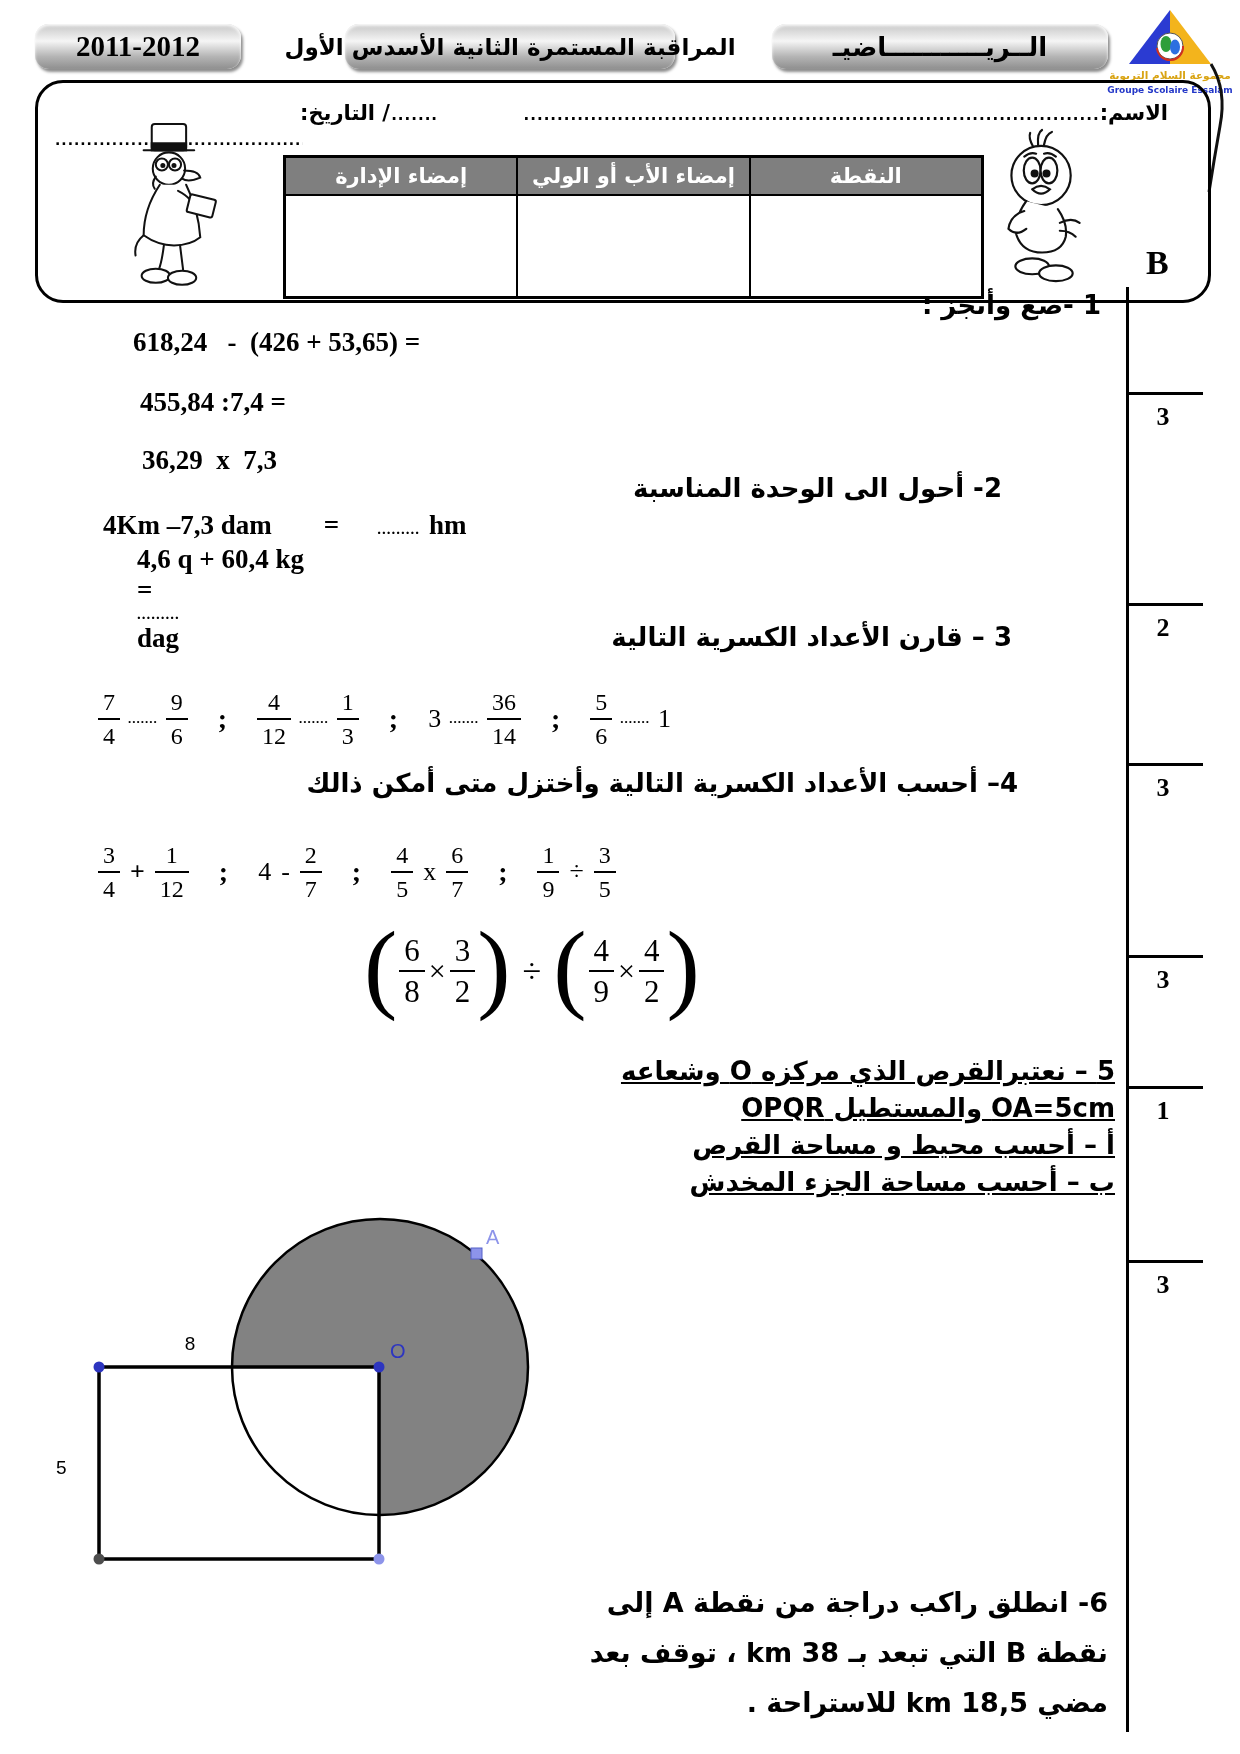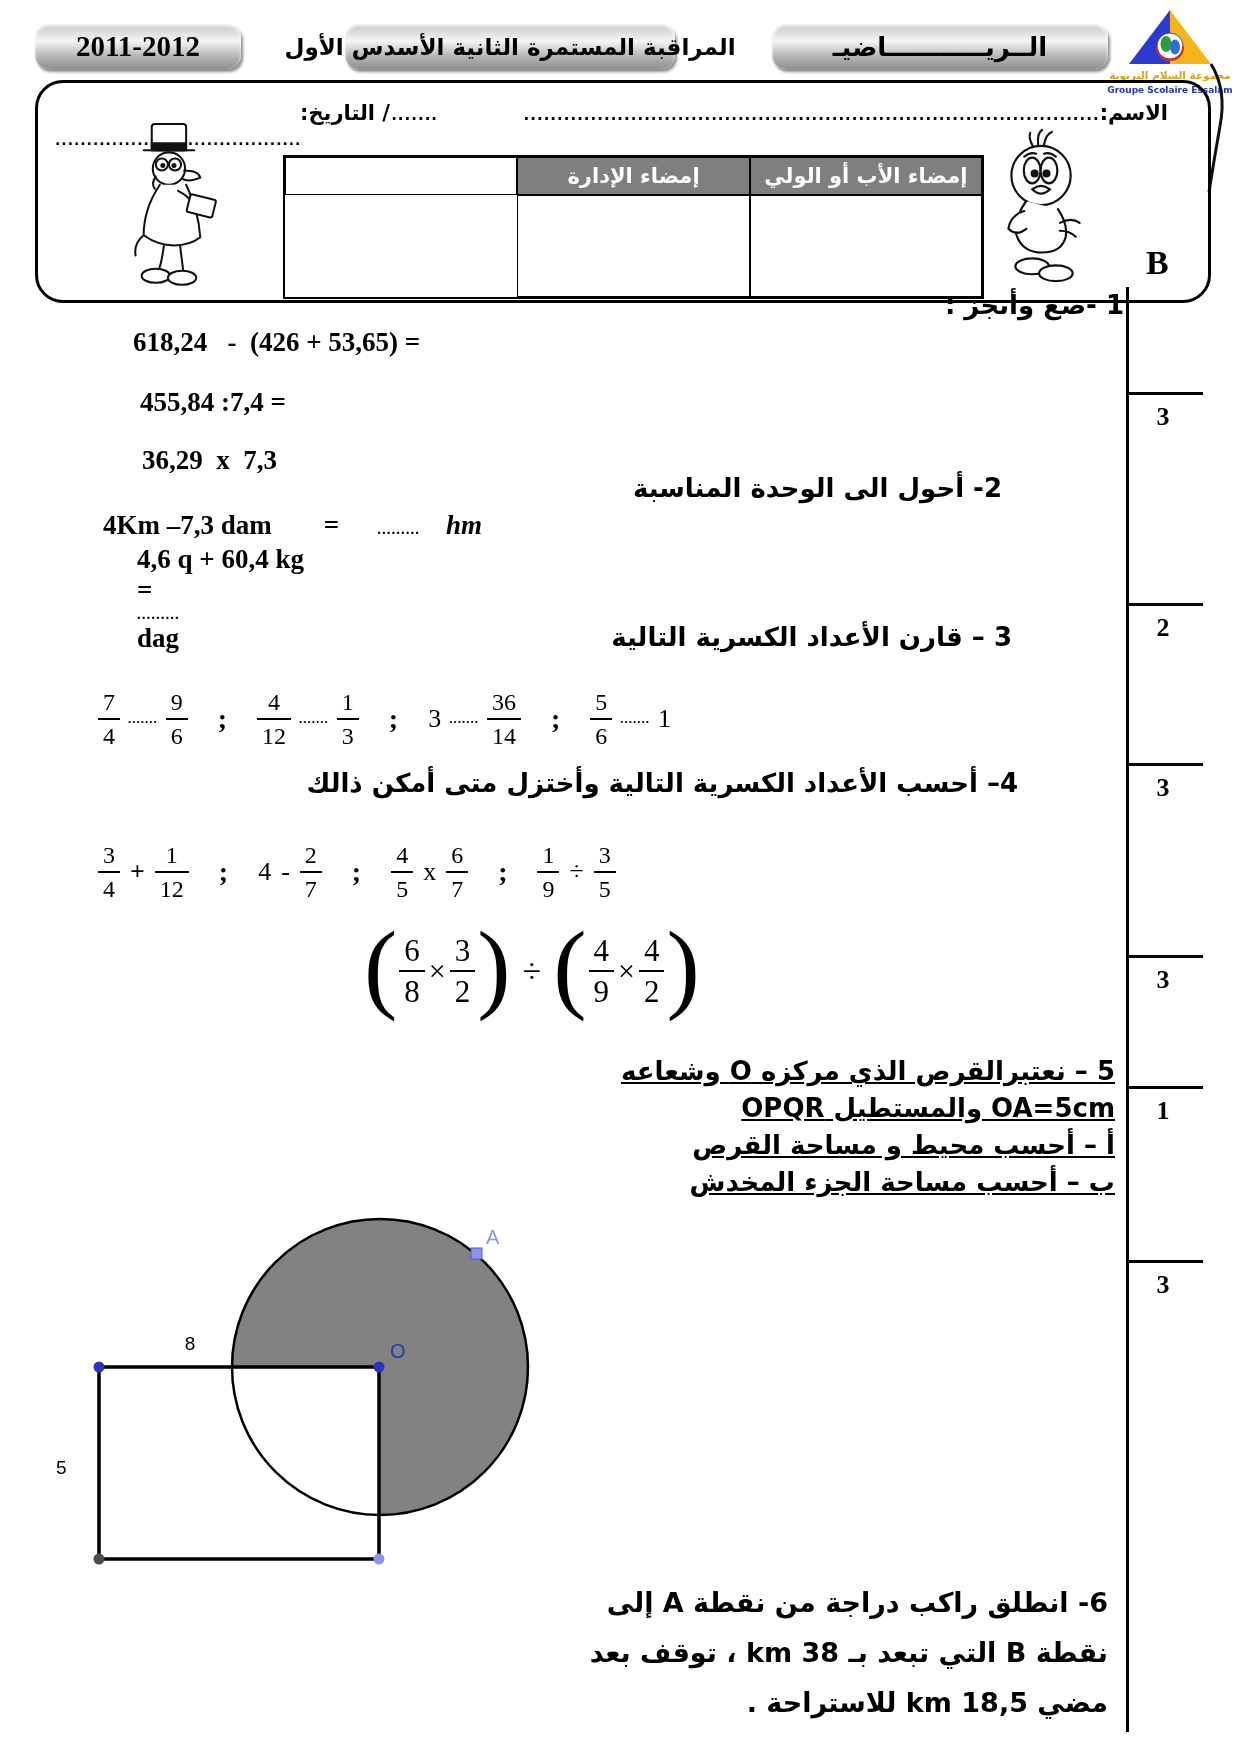--- a/index.html
+++ b/index.html
@@ -98,20 +98,21 @@
 
   <div class="abs nameline ar">
     <span>الاسم:</span>
     <span class="dots" style="flex:1;">......................................................................................</span>
     <span class="dots" style="width:48px;">..........</span>
     <span>/ التاريخ:</span>
   </div>
   <div class="abs dotsline">..........................................................................</div>
 
   <div class="abs sig-table">
+    <div class="sig-th">النقطة</div>
     <div class="sig-th">إمضاء الأب أو الولي</div>
     <div class="sig-th">إمضاء الإدارة</div>
     <div class="sig-td"></div>
     <div class="sig-td"></div>
     <div class="sig-td"></div>
   </div>
 
   <svg class="abs" style="left:95px;top:118px;" width="160" height="182" viewBox="0 0 150 180">
     <g stroke="#111" stroke-width="2" fill="none" stroke-linecap="round">
       <rect x="52" y="6" width="34" height="26" rx="3" fill="#fff"></rect>
@@ -161,31 +162,31 @@
   <div class="abs tick" style="top:955px;"></div>
   <div class="abs tick" style="top:1086px;"></div>
   <div class="abs tick" style="top:1260px;"></div>
   <div class="abs score mt" style="top:402px;">3</div>
   <div class="abs score mt" style="top:613px;">2</div>
   <div class="abs score mt" style="top:773px;">3</div>
   <div class="abs score mt" style="top:965px;">3</div>
   <div class="abs score mt" style="top:1096px;">1</div>
   <div class="abs score mt" style="top:1270px;">3</div>
 
-  <div class="abs qtitle ar" style="right:116px;top:290px;margin-left:24px;">1 -ضع وأنجز :</div>
+  <div class="abs qtitle ar" style="right:139px;top:290px;margin-left:24px;">1 -ضع وأنجز :</div>
   <div class="abs opline mt" style="left:133px;top:327px;">618,24   -  (426 + 53,65) =</div>
   <div class="abs opline mt" style="left:140px;top:387px;">455,84 :7,4 =</div>
   <div class="abs opline mt" style="left:142px;top:445px;">36,29  x  7,3</div>
 
   <div class="abs qtitle ar" style="right:238px;top:473px;">2-  أحول الى الوحدة المناسبة</div>
   <div class="abs q2line mt" style="left:103px;top:510px;">
     <span>4Km –7,3 dam</span>
     <span style="margin:0 38px 0 52px;">=</span>
     <span class="dots">.........</span>
-    <span style="margin-left:26px;font-style:italic;">hm</span>
+    <span style="margin-left:9px;">hm</span>
   </div>
   <div class="abs q2line mt" style="left:103px;top:544px;flex-direction:column;">
     <span>4,6 q + 60,4 kg</span>
     <span style="margin:0 40px 0 34px;">=</span>
     <span class="dots">.........</span>
     <span style="margin-left:12px;">dag</span>
   </div>
 
   <div class="abs qtitle ar" style="right:228px;top:622px;">3 – قارن الأعداد الكسرية التالية</div>
   <div class="abs fracrow mfrac" style="left:98px;top:690px;">

